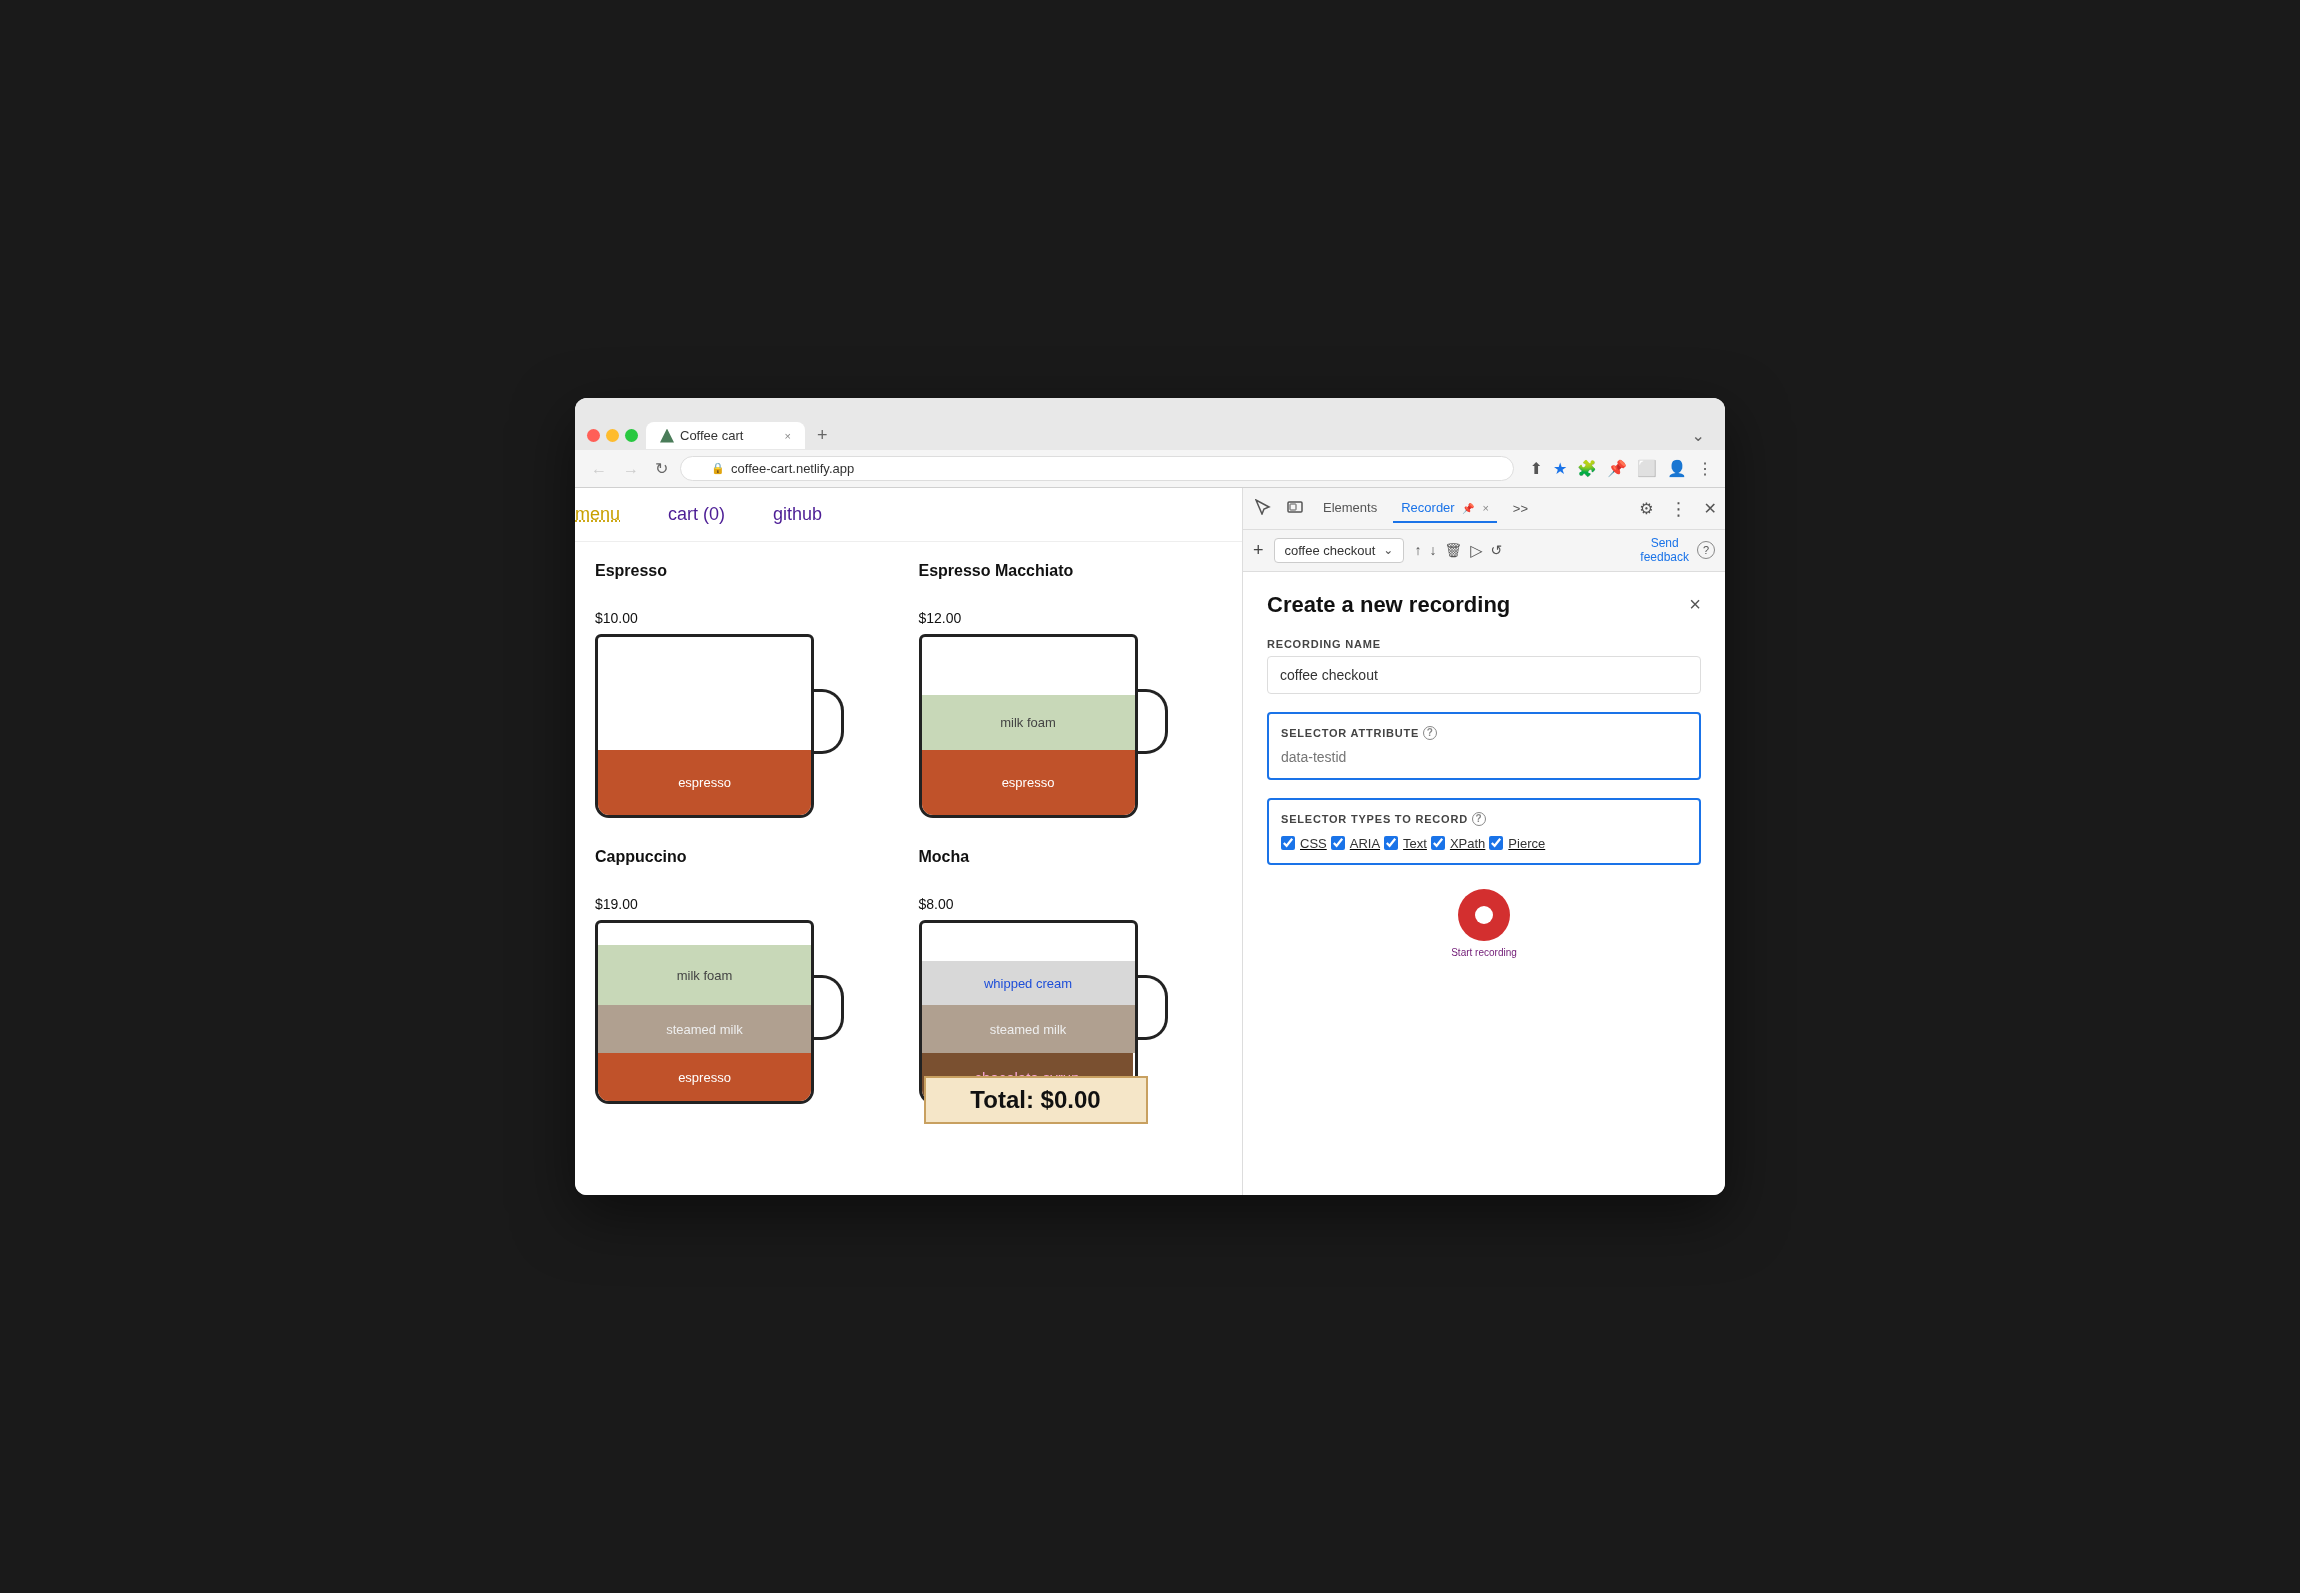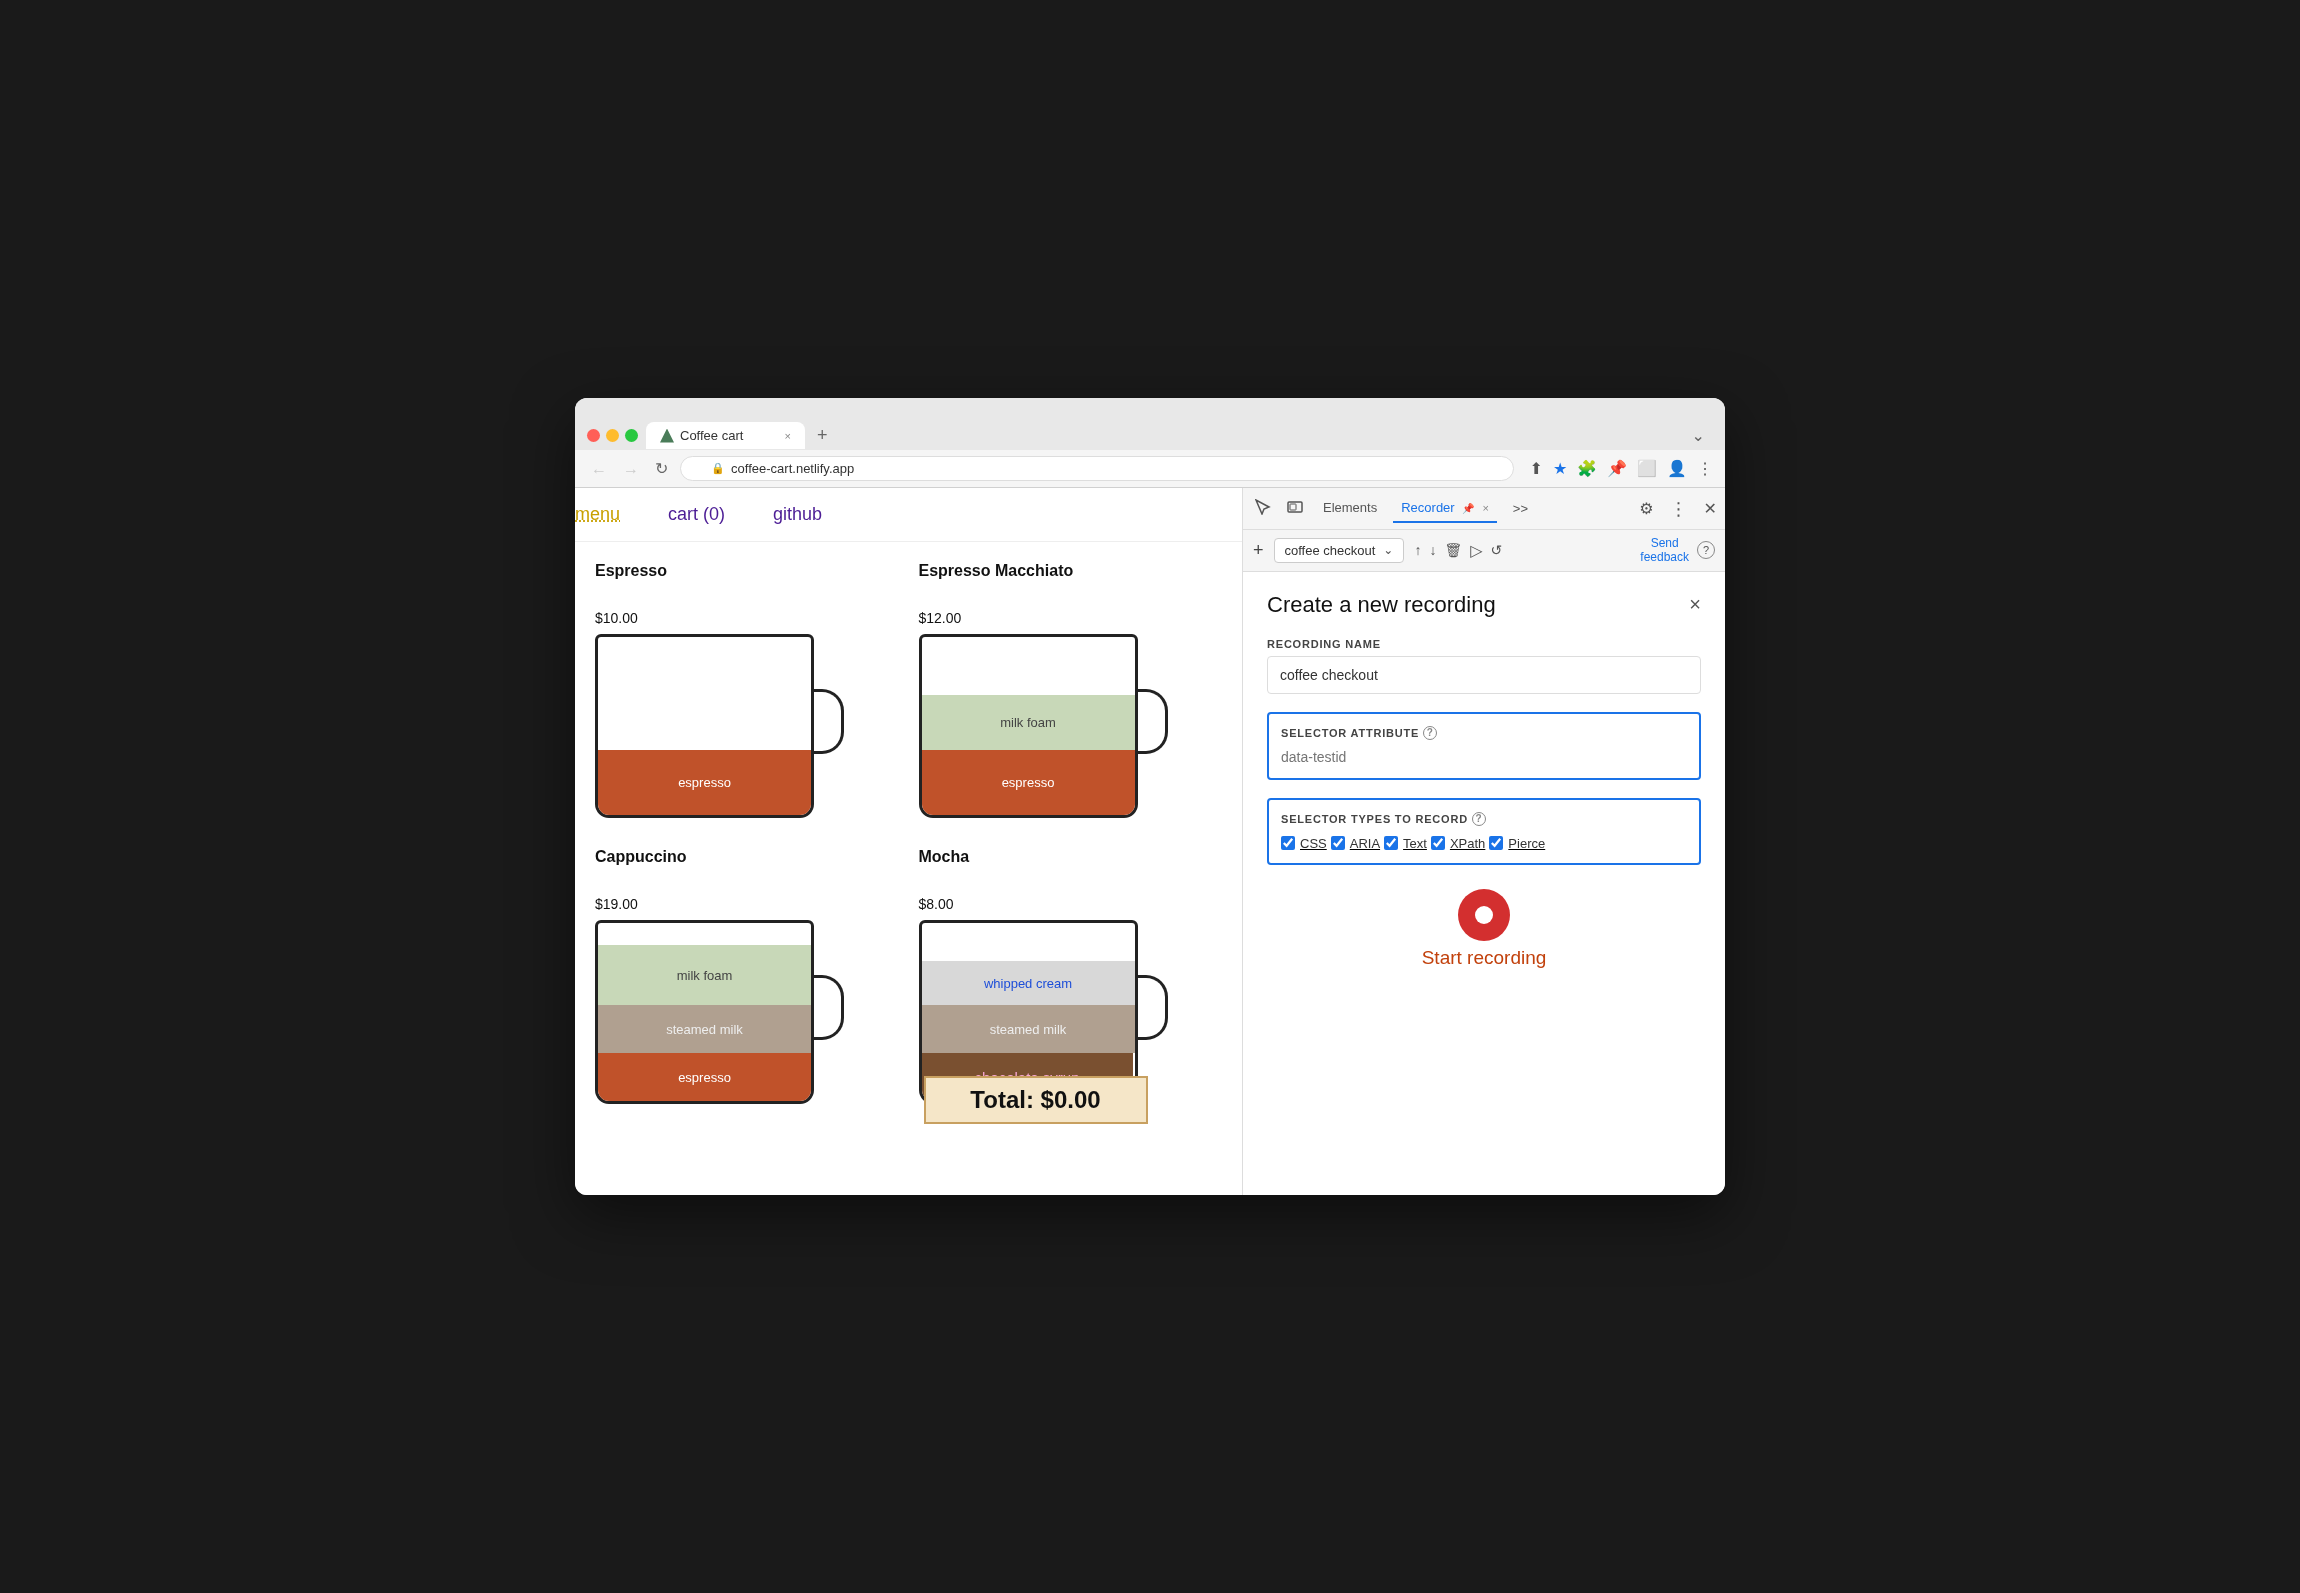--- a/index.html
+++ b/index.html
@@ -371,21 +371,21 @@
       flex: 1;
     }
     .dialog-title-row {
       display: flex;
       justify-content: space-between;
       align-items: center;
       margin-bottom: 20px;
     }
     .dialog-title {
       font-size: 22px;
-      font-weight: 400;
+      font-weight: 700;
       color: #111;
     }
     .dialog-close {
       font-size: 20px;
       color: #555;
       cursor: pointer;
       background: none;
       border: none;
     }
     .field-label {
@@ -496,22 +496,22 @@
       justify-content: center;
       margin-bottom: 6px;
     }
     .record-inner {
       width: 18px;
       height: 18px;
       border-radius: 50%;
       background: #fff;
     }
     .start-recording-label {
-      font-size: 19px;
-      color: #c2410c;
+      font-size: 10px;
+      color: #701a75;
     }
   </style>
 </head>
 <body>
 
 <div class="browser-window">
 
   <div class="title-bar">
     <div class="title-bar-top">
       <div class="traffic-lights">

